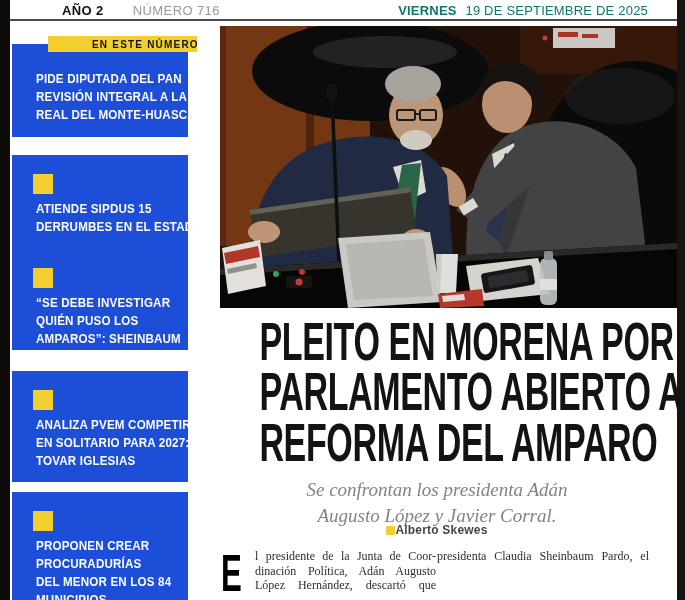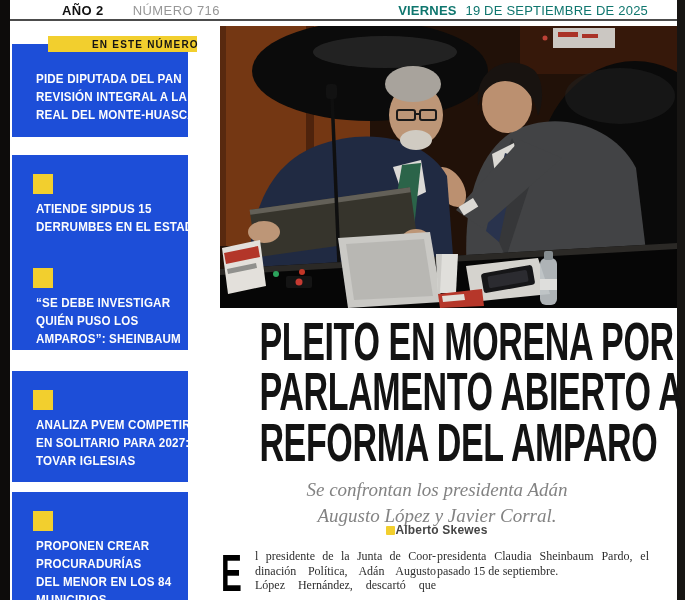--- a/index.html
+++ b/index.html
@@ -260,16 +260,15 @@
   <div class="dropcap">E</div>
 
   <div class="body-col" id="col1">
     <div class="bline">l presidente de la Junta de Coor-</div>
     <div class="bline">dinación Política, Adán Augusto</div>
     <div class="bline">López Hernández, descartó que</div>
   </div>
 
   <div class="body-col" id="col2">
     <div class="bline">presidenta Claudia Sheinbaum Pardo, el</div>
-    <div class="bline endpar">pasado 15 de septiembre.</div>
   </div>
 
 </div>
 
 </body></html>

